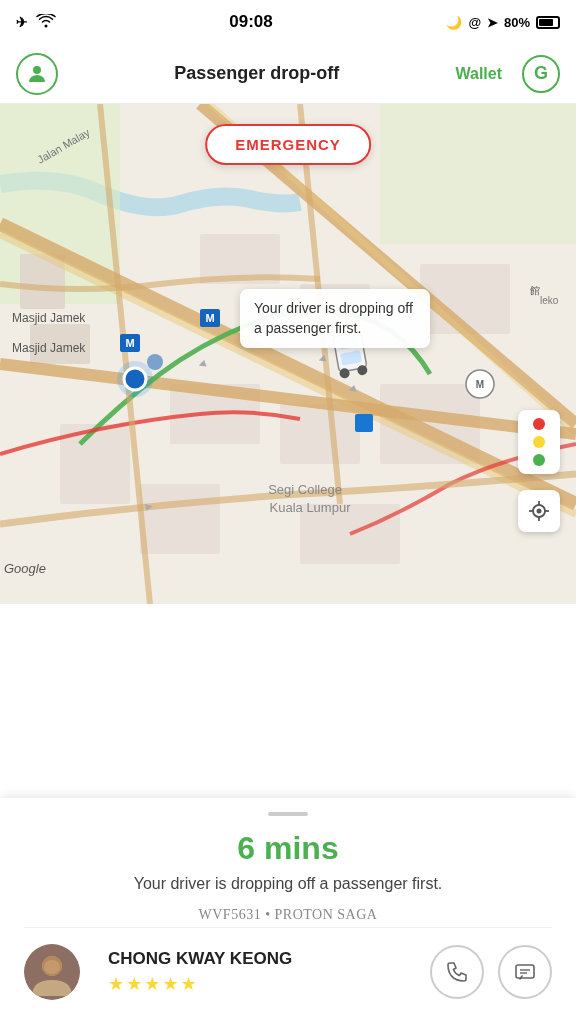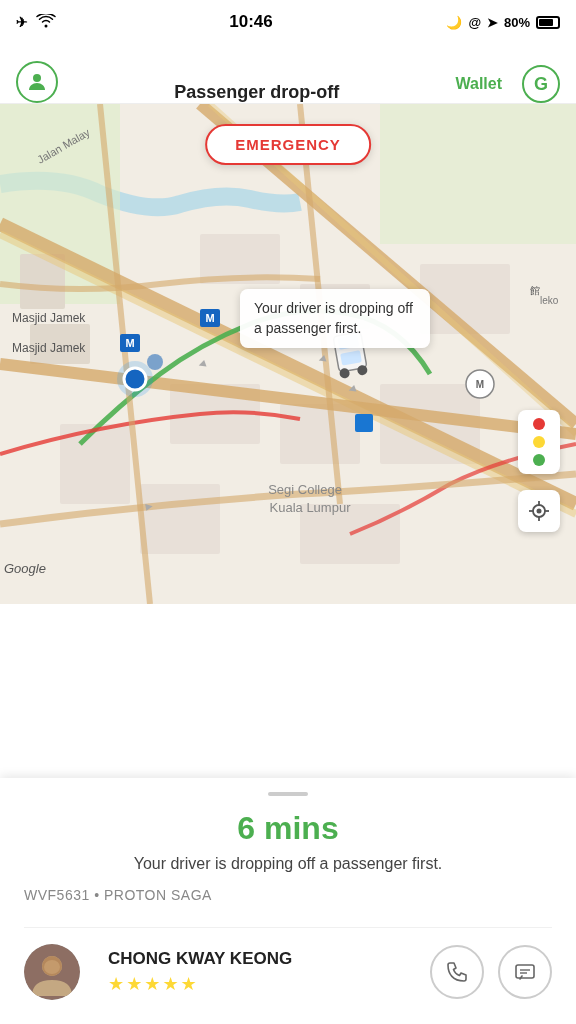--- a/index.html
+++ b/index.html
@@ -21,21 +21,21 @@
     .status-center { font-size: 17px; font-weight: 600; }
     .status-right { display: flex; gap: 6px; align-items: center; font-size: 13px; }
     .battery-icon { width: 24px; height: 13px; border: 2px solid #000; border-radius: 3px; position: relative; display: inline-flex; align-items: center; padding: 1px; }
     .battery-fill { background: #000; height: 100%; width: 80%; border-radius: 1px; }
 
     
     .header {
       height: 60px;
       background: #fff;
       display: flex;
-      align-items: flex-end;
+      align-items: center;
       justify-content: space-between;
       padding: 0 16px;
       border-bottom: 1px solid #eee;
     }
     .header-avatar {
       width: 42px; height: 42px;
       border-radius: 50%;
       border: 2px solid #4caf50;
       display: flex; align-items: center; justify-content: center;
       cursor: pointer;
@@ -167,25 +167,26 @@
       margin-bottom: 6px;
     }
     .eta-desc {
       text-align: center;
       font-size: 16px;
       color: #444;
       margin-bottom: 12px;
       line-height: 1.4;
     }
     .vehicle-info {
-      text-align: left;
+      text-align: center;
       font-size: 14px;
       color: #888;
       letter-spacing: 0.5px;
-      margin-bottom: 24px;
+      margin-bottom: 4px;
+      font-family: Liberation Serif, serif;
     }
 
     .divider { height: 1px; background: #f0f0f0; margin-bottom: 16px; }
 
     .driver-row {
       display: flex;
       align-items: center;
       gap: 28px;
     }
     .driver-avatar {
@@ -219,21 +220,21 @@
     <span>✈</span>
     <span>
       <svg width="20" height="14" viewBox="0 0 20 14">
           <path d="M10 10.5 a1.5 1.5 0 1 1 0 3 1.5 1.5 0 0 1 0-3z" fill="#000"></path>
           <path d="M6.5 8Q8 6.5 10 6.5T13.5 8" stroke="#000" stroke-width="1.5" fill="none" stroke-linecap="round"></path>
           <path d="M3.5 5.2Q6.4 2.5 10 2.5T16.5 5.2" stroke="#000" stroke-width="1.5" fill="none" stroke-linecap="round"></path>
           <path d="M1 2.5Q5 -0.5 10 -0.5T19 2.5" stroke="#000" stroke-width="1.5" fill="none" stroke-linecap="round"></path>
         </svg>
     </span>
   </div>
-  <div class="status-center">10:46</div>
+  <div class="status-center">09:08</div>
   <div class="status-right">
     <span>🌙</span>
     <span>@</span>
     <span>➤</span>
     <span>80%</span>
     <div class="battery-icon">
       <div class="battery-fill"></div>
     </div>
   </div>
 </div>

